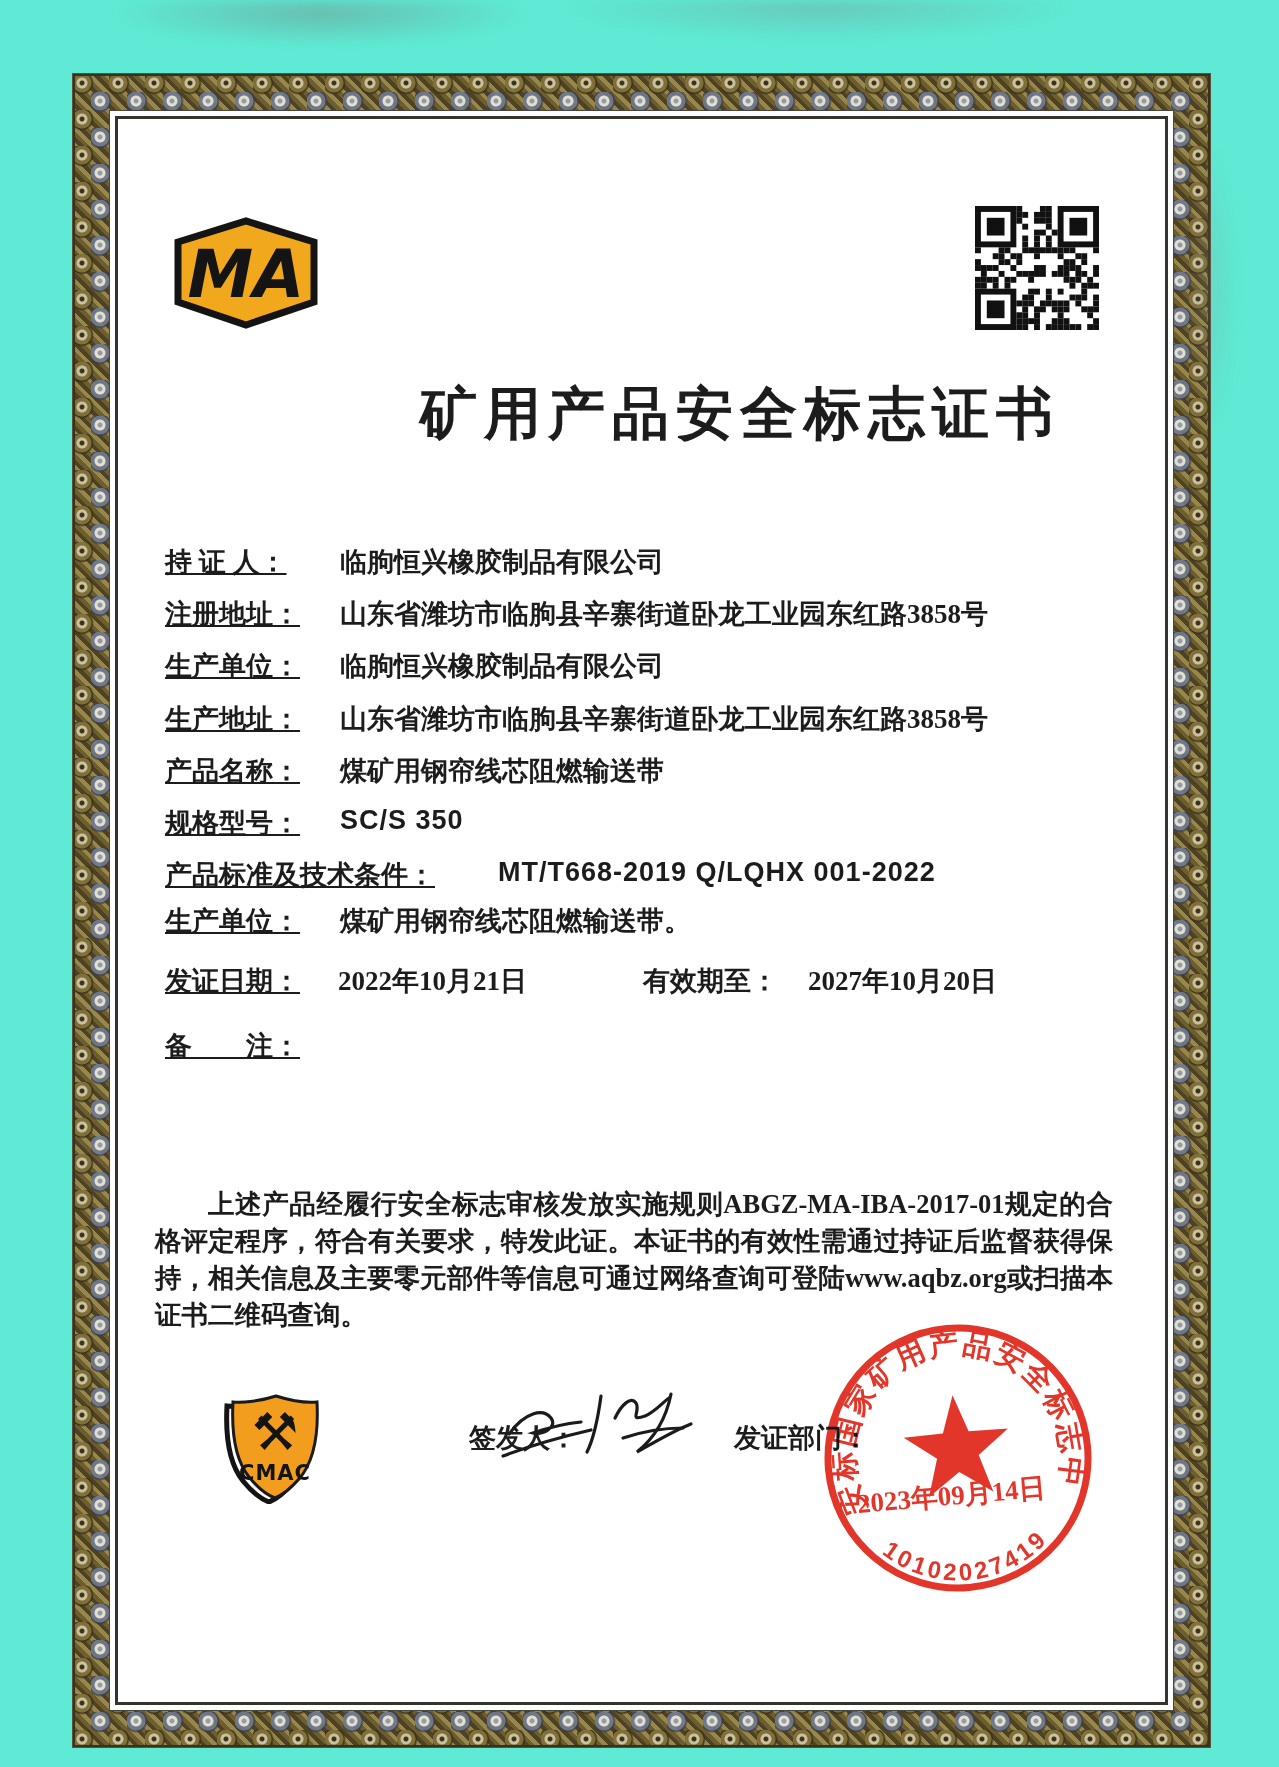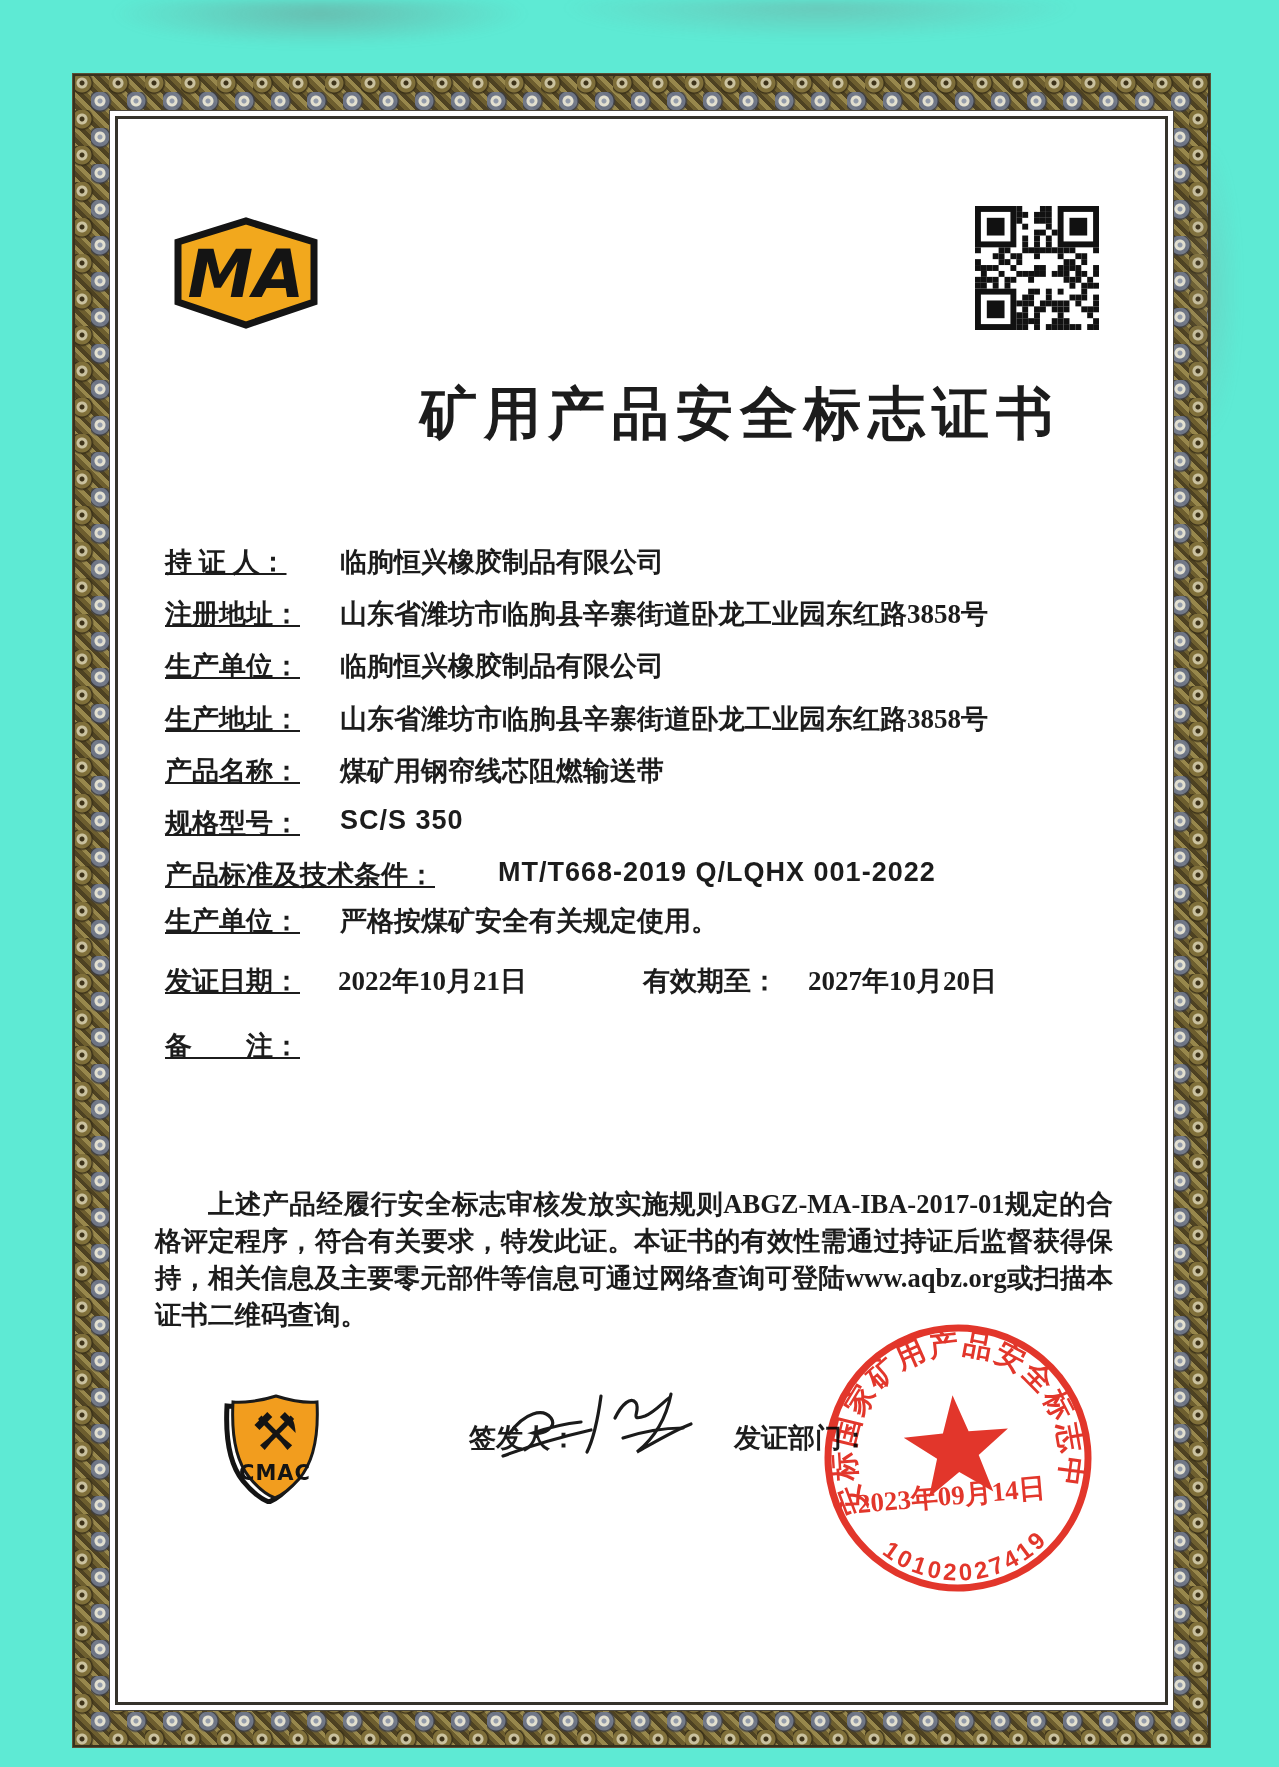--- a/index.html
+++ b/index.html
@@ -261,21 +261,21 @@
   <div class="abs row" style="top:805px">
     <span class="lab">规格型号：</span>
     <span class="val alnum" style="left:340px">SC/S 350</span>
   </div>
   <div class="abs row" style="top:857px">
     <span class="lab">产品标准及技术条件：</span>
     <span class="val alnum" style="left:498px">MT/T668-2019 Q/LQHX 001-2022</span>
   </div>
   <div class="abs row" style="top:903px">
     <span class="lab">生产单位：</span>
-    <span class="val" style="left:340px">严格按煤矿安全有关规定使用。</span>
+    <span class="val" style="left:340px">煤矿用钢帘线芯阻燃输送带。</span>
   </div>
 
   <div class="abs row" style="top:963px">
     <span class="lab">发证日期：</span>
     <span class="val" style="left:338px">2022年10月21日</span>
     <span class="val" style="left:643px">有效期至：</span>
     <span class="val" style="left:808px">2027年10月20日</span>
   </div>
 
   <div class="abs row" style="top:1028px">

